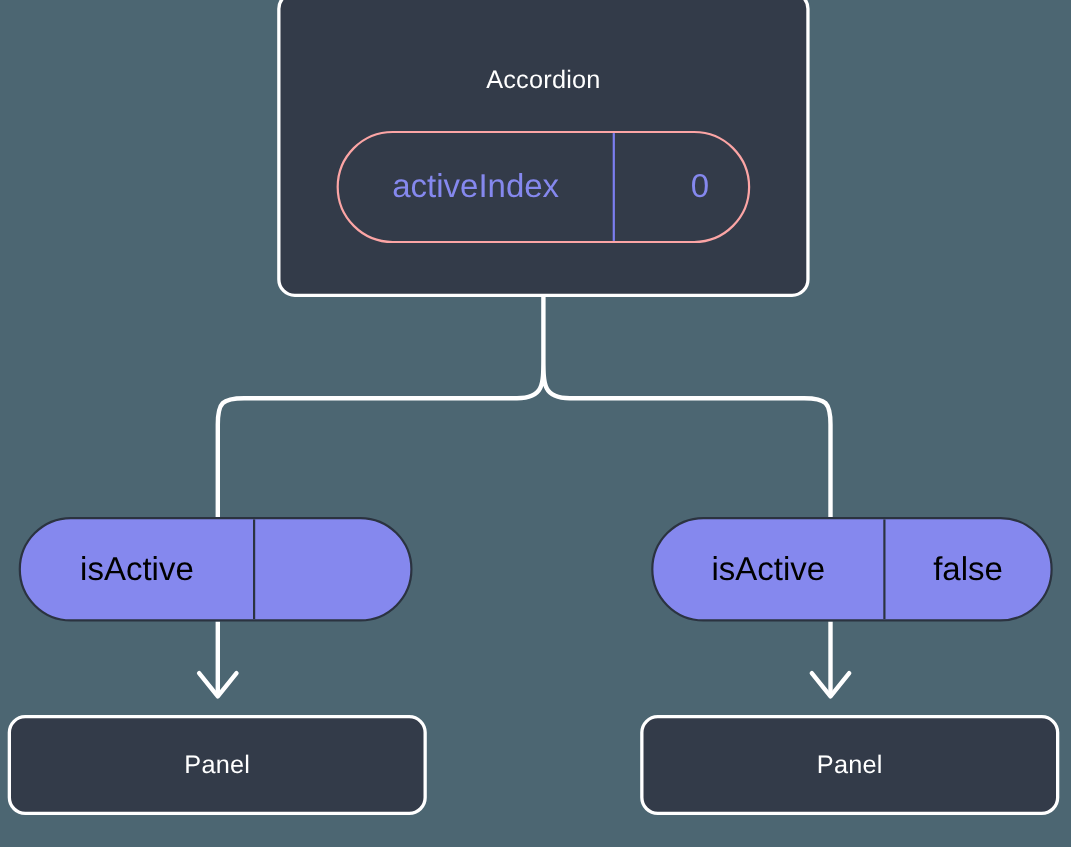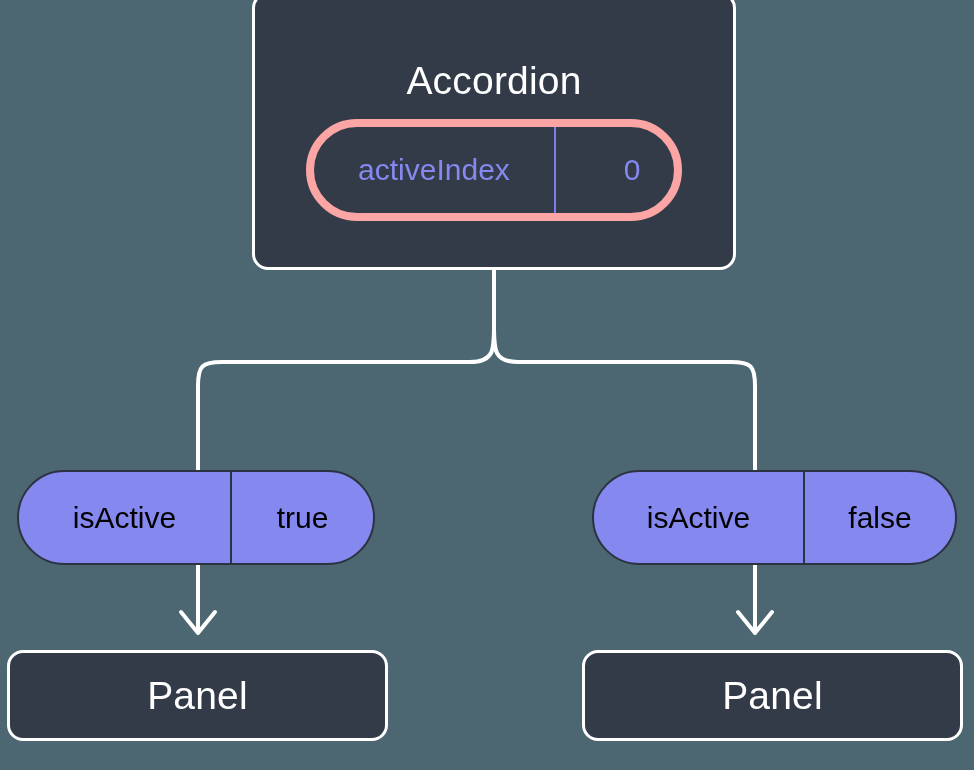--- a/index.html
+++ b/index.html
@@ -35,21 +35,21 @@
     box-sizing: border-box;
     background: #333b49;
     border: 3px solid #ffffff;
     border-radius: 16px;
     display: flex;
     flex-direction: column;
     align-items: center;
   }
   .node-title {
     color: #ffffff;
-    font-size: 39px;
+    font-size: 23px;
     font-weight: 400;
     letter-spacing: 0.2px;
     line-height: 1;
     white-space: nowrap;
   }
 
   #node-accordion {
     left: 252px;
     top: -8px;
     width: 484px;
@@ -89,21 +89,21 @@
     align-items: center;
     justify-content: center;
     white-space: nowrap;
     line-height: 1;
     box-sizing: border-box;
   }
 
   
   .pill-state {
     background: transparent;
-    border: 8px solid #fca5a5;
+    border: 2px solid #fca5a5;
     gap: 34px;
   }
   .pill-state .cell {
     color: #8588ee;
     font-size: 30px;
   }
   .pill-state .cell-key {
     border-right: 2px solid #7b7ef0;
   }
 
@@ -177,21 +177,20 @@
     <div class="node-title">Accordion</div>
   </div>
 
   <div class="pill pill-state" id="pill-active-index">
     <div class="cell cell-key">activeIndex</div>
     <div class="cell cell-val">0</div>
   </div>
 
   <div class="pill pill-prop" id="pill-prop-left">
     <div class="cell cell-key">isActive</div>
-    <div class="cell cell-val">true</div>
   </div>
 
   <div class="pill pill-prop" id="pill-prop-right">
     <div class="cell cell-key">isActive</div>
     <div class="cell cell-val">false</div>
   </div>
 
   <div class="node panel-node" id="node-panel-left">
     <div class="node-title">Panel</div>
   </div>

